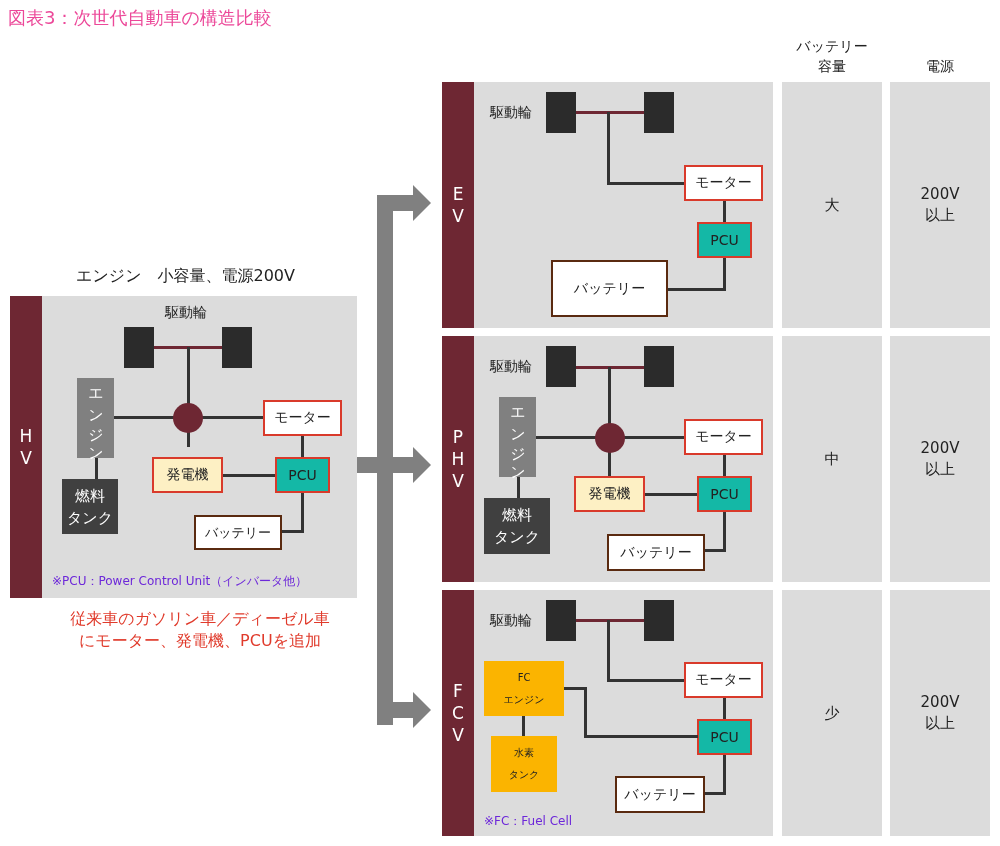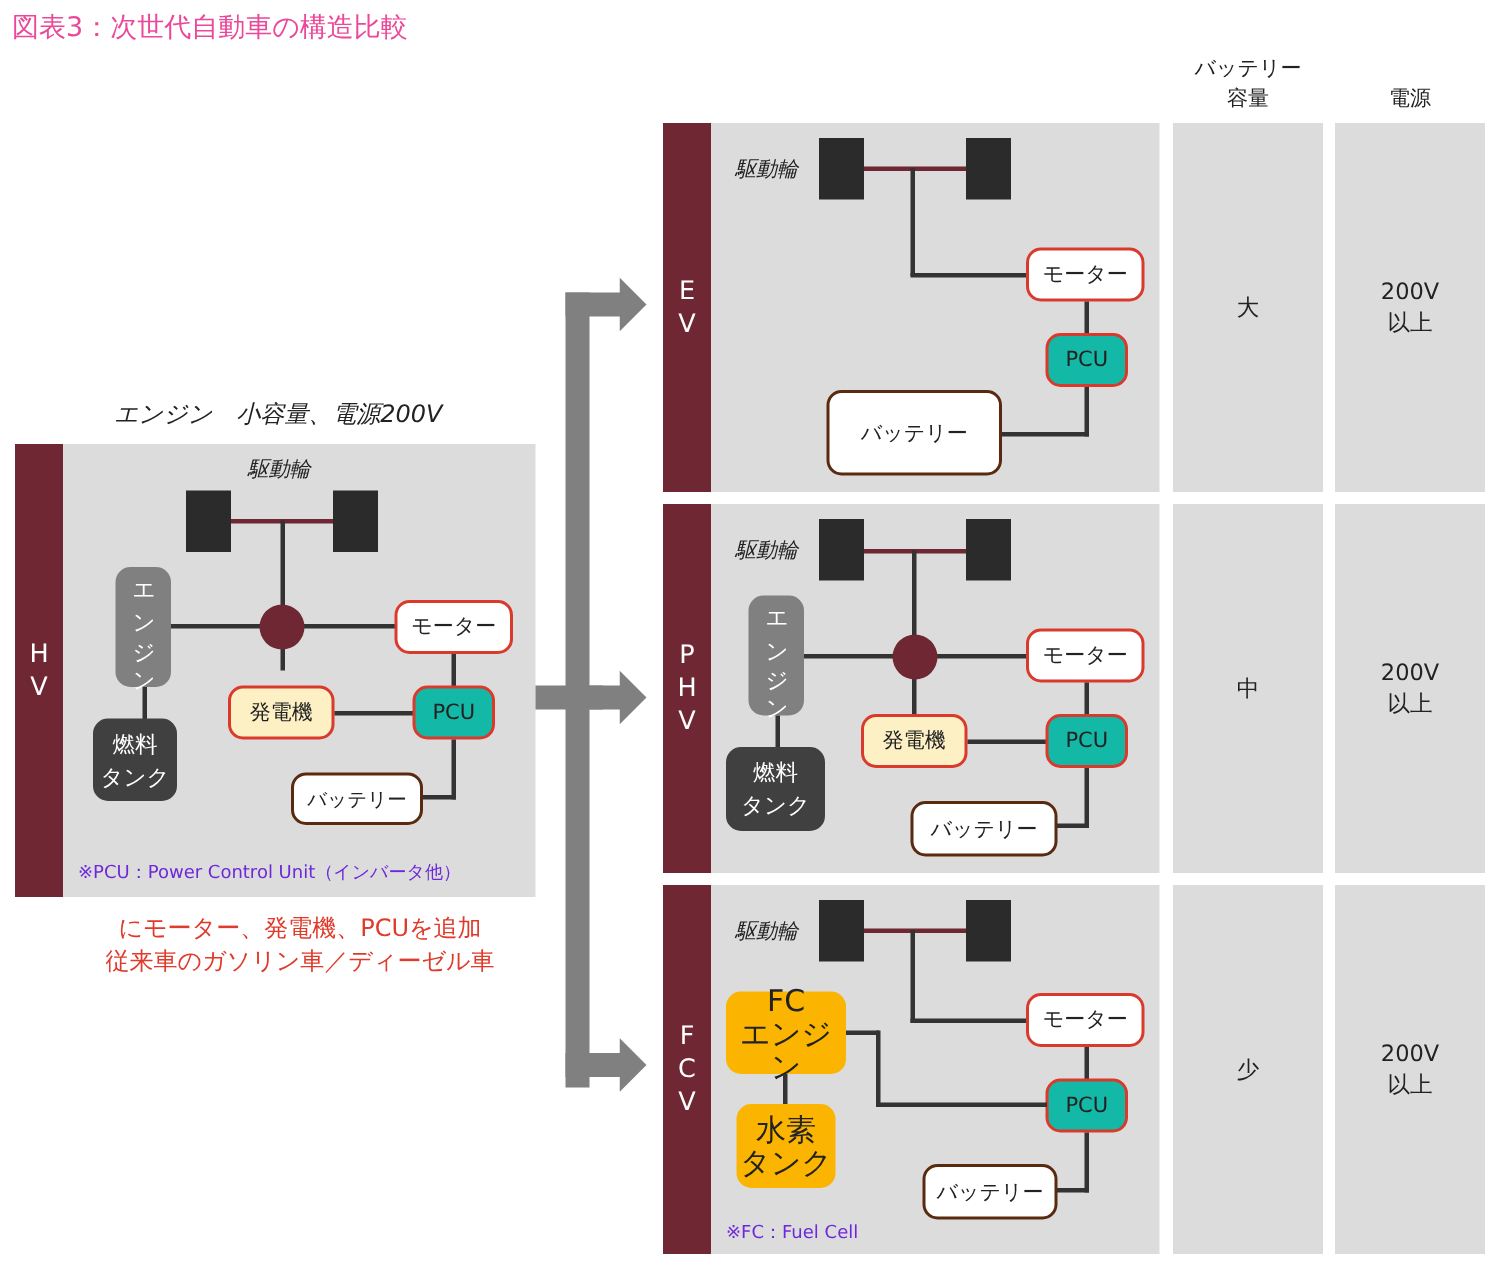--- a/index.html
+++ b/index.html
@@ -5,31 +5,31 @@
   body { margin:0; width:1000px; height:846px; background:#ffffff; position:relative; overflow:hidden;
          font-family:"DejaVu Sans","Liberation Sans",sans-serif; color:#222; }
   .abs { position:absolute; }
   .title { left:8px; top:6px; font-size:18px; color:#ec4899; }
   .panel { background:#dcdcdc; }
   .band { background:#6e2733; color:#fff; font-size:17px; display:flex; flex-direction:column;
           align-items:center; justify-content:center; line-height:22px; }
   .wheel { background:#2b2b2b; width:30px; height:41px; }
   .axle { background:#6e2733; height:3px; }
   .line { background:#333; }
-  .box { display:flex; align-items:center; justify-content:center; text-align:center; font-size:14px; box-sizing:border-box;border-radius:10px; }
+  .box { display:flex; align-items:center; justify-content:center; text-align:center; font-size:14px; box-sizing:border-box; }
   .red-border { border:2px solid #d93a2b; }
   .brown-border { border:2px solid #5a2a10; background:#fff; }
   .motor { background:#fff; }
   .pcu { background:#14b8a6; }
   .gen { background:#fdf0c4; }
   .engine { background:#808080; color:#fff; writing-mode:vertical-rl; letter-spacing:2px; font-size:15px; }
   .tank { background:#404040; color:#fff; font-size:15px; line-height:22px; }
-  .fc { background:#fbb400; color:#222; font-size:20px; line-height:22px; }
+  .fc { background:#fbb400; color:#222; font-size:10px; line-height:22px; }
   .hub { background:#6e2733; border-radius:50%; width:30px; height:30px; }
-  .label { font-size:14px; color:#222; white-space:nowrap;font-style:italic; }
+  .label { font-size:14px; color:#222; white-space:nowrap; }
   .note { font-size:12px; color:#6d28d9; white-space:nowrap; }
   .red-text { color:#e03a2b; font-size:16px; text-align:center; line-height:22px; }
   .colhead { font-size:14px; text-align:center; line-height:20px; }
   .colcell { background:#dcdcdc; display:flex; align-items:center; justify-content:center; font-size:15px; text-align:center; line-height:21px; }
   .arrow { background:#808080; }
 </style>
 </head>
 <body>
 
 <div class="abs title">図表3：次世代自動車の構造比較</div>
@@ -62,22 +62,22 @@
 <div class="abs box motor red-border" style="left:263px;top:400px;width:79px;height:36px;">モーター</div>
 <div class="abs line" style="left:301px;top:436px;width:3px;height:22px;"></div>
 <div class="abs box gen red-border" style="left:152px;top:457px;width:71px;height:36px;">発電機</div>
 <div class="abs line" style="left:223px;top:474px;width:53px;height:3px;"></div>
 <div class="abs box pcu red-border" style="left:275px;top:457px;width:55px;height:36px;">PCU</div>
 <div class="abs line" style="left:301px;top:493px;width:3px;height:40px;"></div>
 <div class="abs line" style="left:280px;top:530px;width:24px;height:3px;"></div>
 <div class="abs box brown-border" style="left:194px;top:515px;width:88px;height:35px;font-size:13px;">バッテリー</div>
 <div class="abs note" style="left:52px;top:573px;">※PCU：Power Control Unit（インバータ他）</div>
 <div class="abs red-text" style="left:40px;top:608px;width:320px;">
+  <div>従来車のガソリン車／ディーゼル車</div>
   <div>にモーター、発電機、PCUを追加</div>
-  <div>従来車のガソリン車／ディーゼル車</div>
 </div>
 
 <div class="abs arrow" style="left:357px;top:457px;width:45px;height:16px;"></div>
 <div class="abs arrow" style="left:377px;top:195px;width:16px;height:530px;"></div>
 <div class="abs arrow" style="left:377px;top:195px;width:38px;height:16px;"></div>
 <div class="abs arrow" style="left:393px;top:457px;width:22px;height:16px;"></div>
 <div class="abs arrow" style="left:377px;top:702px;width:38px;height:16px;"></div>
 <svg class="abs" style="left:413px;top:185px;" width="20" height="36">
     <polygon points="0,0 18,18 0,36" fill="#808080"></polygon>
   </svg>

